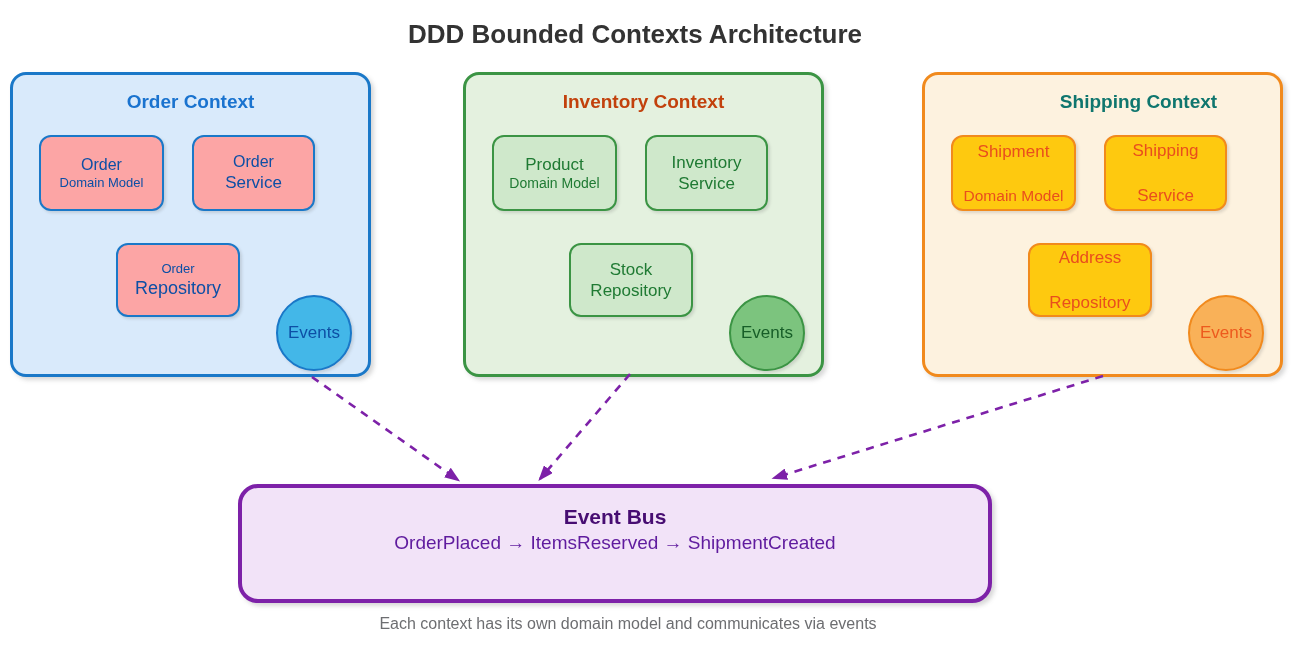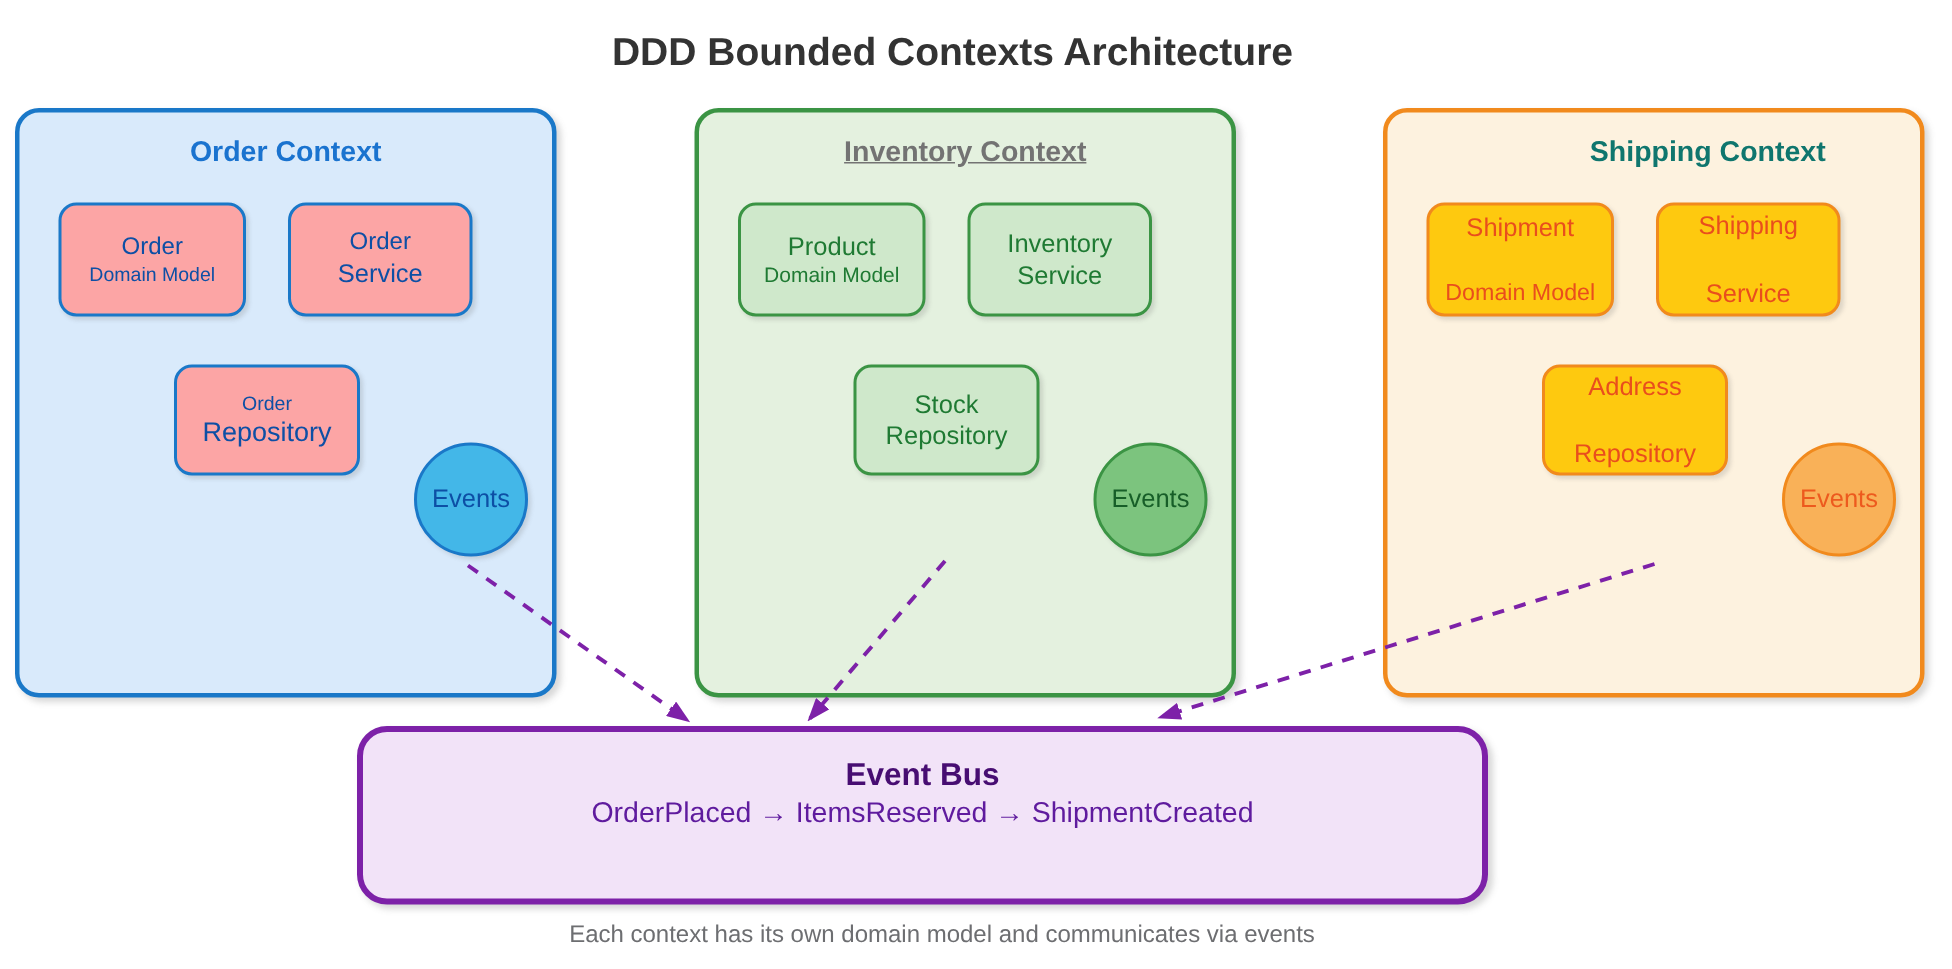--- a/index.html
+++ b/index.html
@@ -6,21 +6,21 @@
   .canvas{
     position:relative;width:1301px;height:646px;background:#fff;
     font-family:"Liberation Sans",sans-serif;overflow:hidden;
   }
   .main-title{
     position:absolute;left:0;top:2px;width:1236px;margin:17px;
     text-align:center;font-size:26px;font-weight:bold;color:#333;
   }
   
   .ctx{
-    position:absolute;top:72px;width:361px;height:393px;
+    position:absolute;top:72px;width:361px;height:305px;
     border-radius:16px;border:3px solid;box-sizing:border-box;
     box-shadow:3px 3px 4px rgba(100,100,100,.25);
   }
   .ctx-title{
     position:absolute;left:0;top:16px;width:100%;text-align:center;
     font-size:19px;font-weight:bold;
   }
   .node{
     position:absolute;border:2px solid;border-radius:12px;box-sizing:border-box;
     display:flex;flex-direction:column;align-items:center;justify-content:center;
@@ -37,21 +37,21 @@
   }
   .t13{font-size:13px;} .t14{font-size:14px;} .t15{font-size:15.5px;}
   .t16{font-size:16px;} .t17{font-size:17px;} .t18{font-size:18px;}
   
   .ctx-order{left:10px;background:#d9eafb;border-color:#1a78c8;}
   .ctx-order .ctx-title{color:#1a73cf;}
   .ctx-order .node{background:#fca5a5;border-color:#1a78c8;color:#0d4fa5;}
   .ctx-order .events-circle{background:#43b7e8;border-color:#1a78c8;color:#0d4fa5;}
   
   .ctx-inventory{left:463px;background:#e4f1df;border-color:#3b9444;}
-  .ctx-inventory .ctx-title{color:#737373;text-decoration:underline;}
+  .ctx-inventory .ctx-title{color:#c2410c;}
   .ctx-inventory .node{background:#cfe8cb;border-color:#3b9444;color:#1f7a33;}
   .ctx-inventory .events-circle{background:#7cc47e;border-color:#3b9444;color:#175e28;}
   
   .ctx-shipping{left:922px;background:#fdf2df;border-color:#f18a1d;}
   .ctx-shipping .ctx-title{color:#0f766e;margin-left:36px;}
   .ctx-shipping .node{background:#fec90f;border-color:#f18a1d;color:#e94e1d;gap:24px;}
   .ctx-shipping .events-circle{background:#f9b158;border-color:#f18a1d;color:#ed5a1e;}
   
   .event-bus{
     position:absolute;left:238px;top:484px;width:754px;height:119px;

